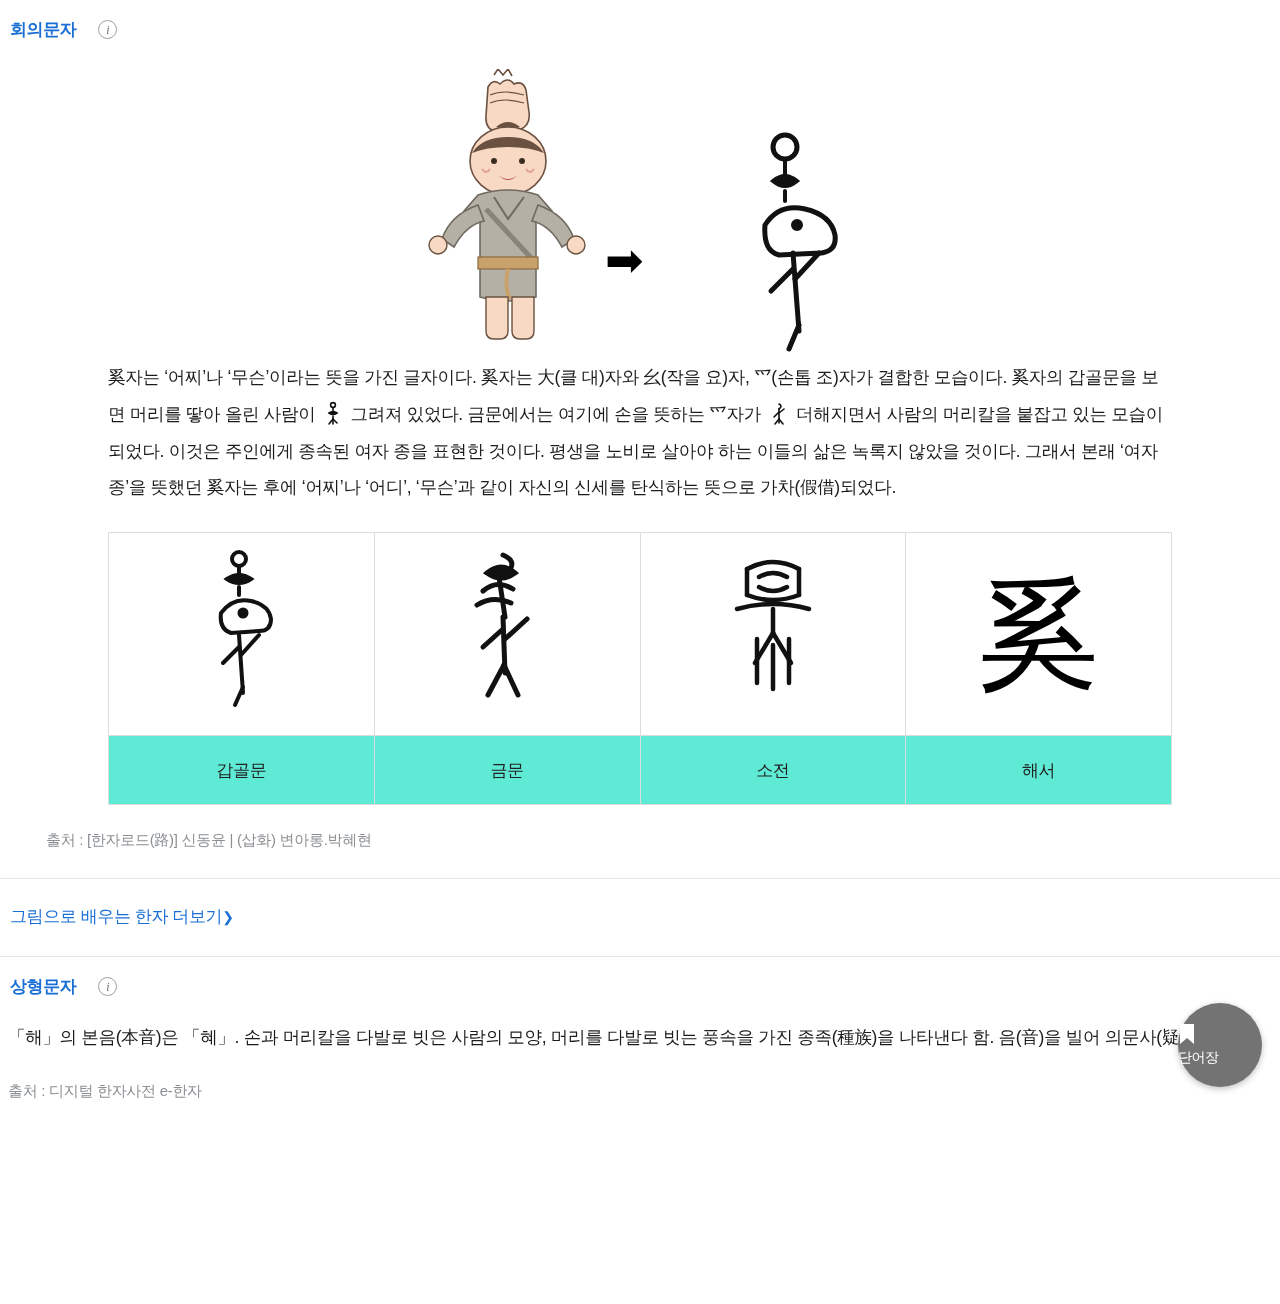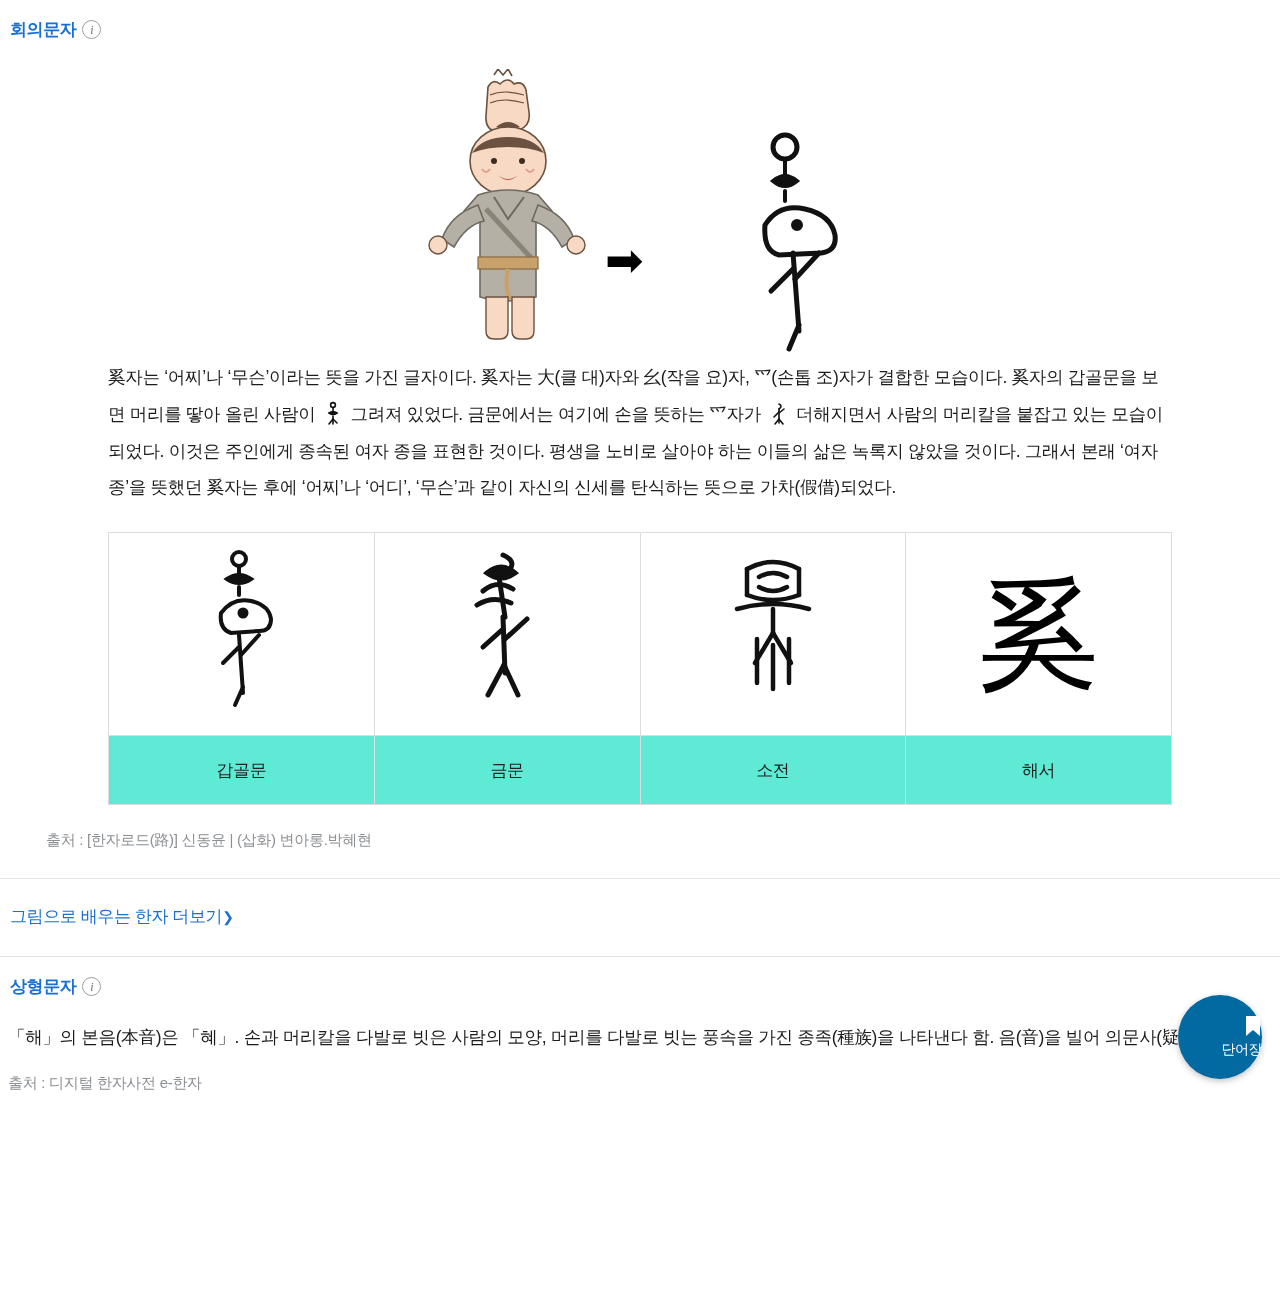--- a/index.html
+++ b/index.html
@@ -18,21 +18,21 @@
 
   .page {
     width: 1280px;
     position: relative;
   }
 
   
   .section-head {
     display: flex;
     align-items: center;
-    gap: 6px;
+    gap: 22px;
     padding: 0 10px;
     text-align: center;
   }
   .section-head .title {
     color: #1a6fd4;
     font-size: 17px;
     font-weight: bold;
     letter-spacing: -0.4px;
   }
   .info-icon {
@@ -174,39 +174,39 @@
   .sec2-text {
     padding: 0 8px;
     margin-top: 22px;
     font-size: 17.5px;
     line-height: 1.95;
     color: #1c1c1c;
     letter-spacing: -0.3px;
   }
   .sec2-source {
     padding: 0 8px;
-    margin-top: 20px;
+    margin-top: 28px;
     font-size: 15px;
     color: #8c9094;
     letter-spacing: -0.3px;
   }
 
   
   .fab {
     position: absolute;
     right: 18px;
     bottom: 14px;
     width: 84px;
     height: 84px;
     border-radius: 50%;
-    background: #0369a1;
+    background: #737373;
     color: #fff;
     display: flex;
     flex-direction: column;
-    align-items: flex-end;
+    align-items: flex-start;
     justify-content: center;
     gap: 4px;
     box-shadow: 0 2px 6px rgba(0,0,0,.25);
     cursor: pointer;
   }
   .fab .fab-label {
     font-size: 14px;
     letter-spacing: -0.5px;
   }
   .fab .bookmark {

